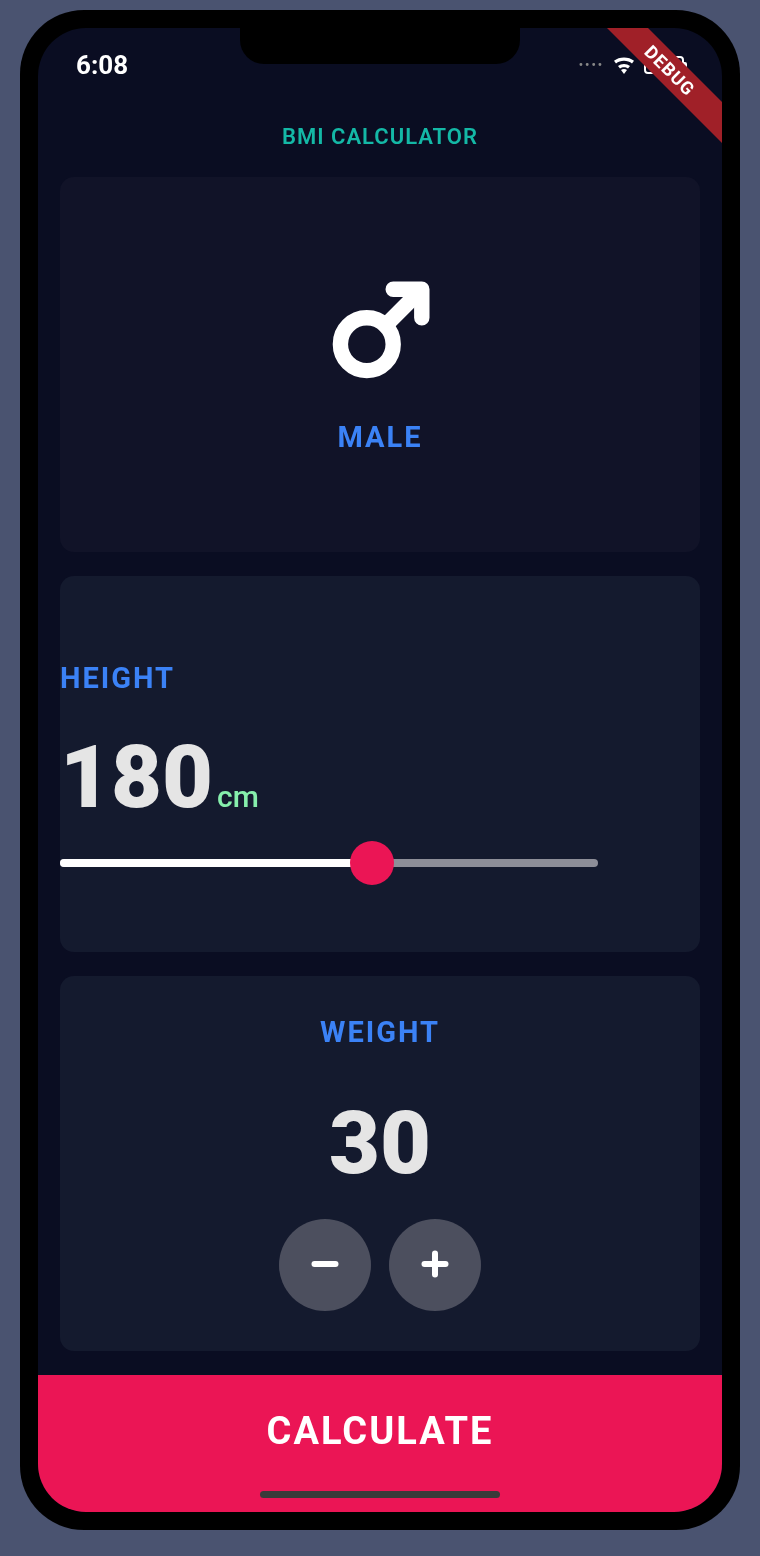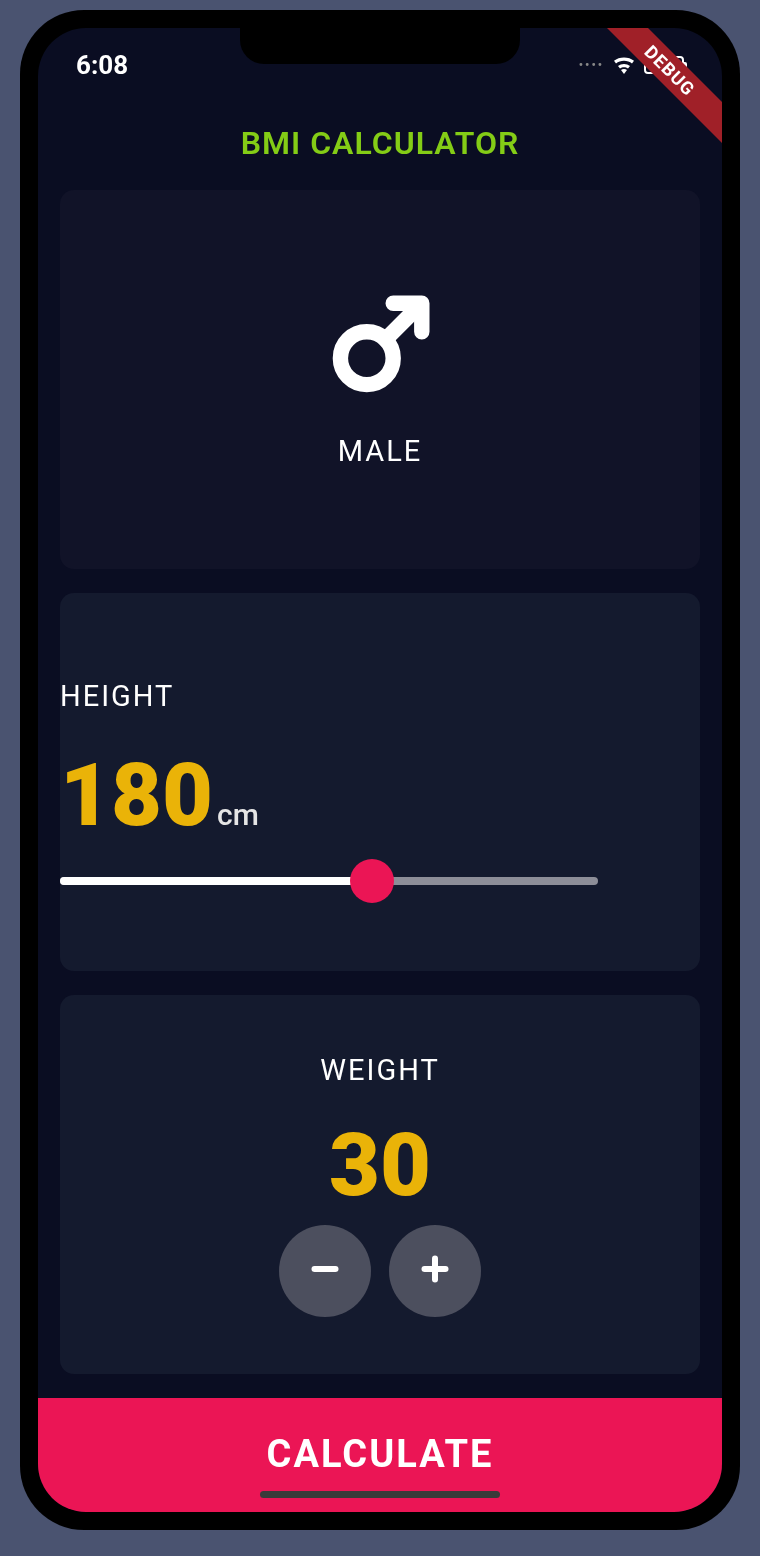--- a/index.html
+++ b/index.html
@@ -73,23 +73,23 @@
       background: #a02028;
       color: #fff;
       text-align: center;
       transform: rotate(45deg);
       font-size: 18px;
       font-weight: 700;
       padding: 4px 0;
       letter-spacing: 1px;
     }
     .app-title {
-      color: #84cc16;
+      color: #14b8a6;
       text-align: center;
-      font-size: 32px;
+      font-size: 22px;
       font-weight: 600;
       padding: 36px 0 28px;
       letter-spacing: 1px;
     }
     .content {
       flex: 1;
       display: flex;
       flex-direction: column;
       padding: 0 22px;
       gap: 24px;
@@ -105,49 +105,49 @@
       flex: 1;
       display: flex;
       flex-direction: column;
       align-items: center;
       justify-content: center;
       cursor: pointer;
     }
     .card-inactive { background: #111328; }
     .gender-icon { margin-bottom: 30px; }
     .card-label {
-      color: #ffffff;
+      color: #3b82f6;
       font-size: 29px;
       letter-spacing: 2px;
-      font-weight: 400;
+      font-weight: 700;
     }
     .height-card {
       background: #141a2e;
       border-radius: 14px;
       flex: 1;
       display: flex;
       flex-direction: column;
       align-items: flex-start;
       justify-content: center;
     }
     .height-value-row {
       display: flex;
       align-items: baseline;
       color: #fff;
       margin: 6px 0 18px;
     }
     .big-number {
       font-size: 88px;
       font-weight: 900;
-      color: #eab308;
+      color: #e5e5e5;
       line-height: 1;
       margin-top: 32px;
     }
     .unit {
-      color: #e5e5e5;
+      color: #86efac;
       font-size: 30px;
       font-weight: 500;
       margin-left: 4px;
     }
     .slider-track {
       position: relative;
       width: 84%;
       height: 8px;
       background: #8d8e98;
       border-radius: 4px;
@@ -169,21 +169,21 @@
       border-radius: 50%;
     }
     .stepper-card {
       background: #141a2e;
       border-radius: 14px;
       flex: 1;
       display: flex;
       flex-direction: column;
       align-items: center;
       justify-content: center;
-      gap: 2px;
+      gap: 18px;
     }
     .stepper-buttons {
       display: flex;
       gap: 18px;
       margin-top: 14px;
     }
     .round-btn {
       width: 92px; height: 92px;
       border-radius: 50%;
       background: #4c4f5e;
@@ -196,21 +196,21 @@
       cursor: pointer;
       border: none;
     }
     .calculate-btn {
       background: #eb1555;
       color: #fff;
       text-align: center;
       font-size: 38px;
       font-weight: 700;
       letter-spacing: 2px;
-      padding: 34px 0 36px;
+      padding: 34px 0 59px;
       cursor: pointer;
       margin-top: 24px;
     }
     .home-indicator {
       position: absolute;
       bottom: 14px;
       left: 50%;
       transform: translateX(-50%);
       width: 240px;
       height: 7px;

